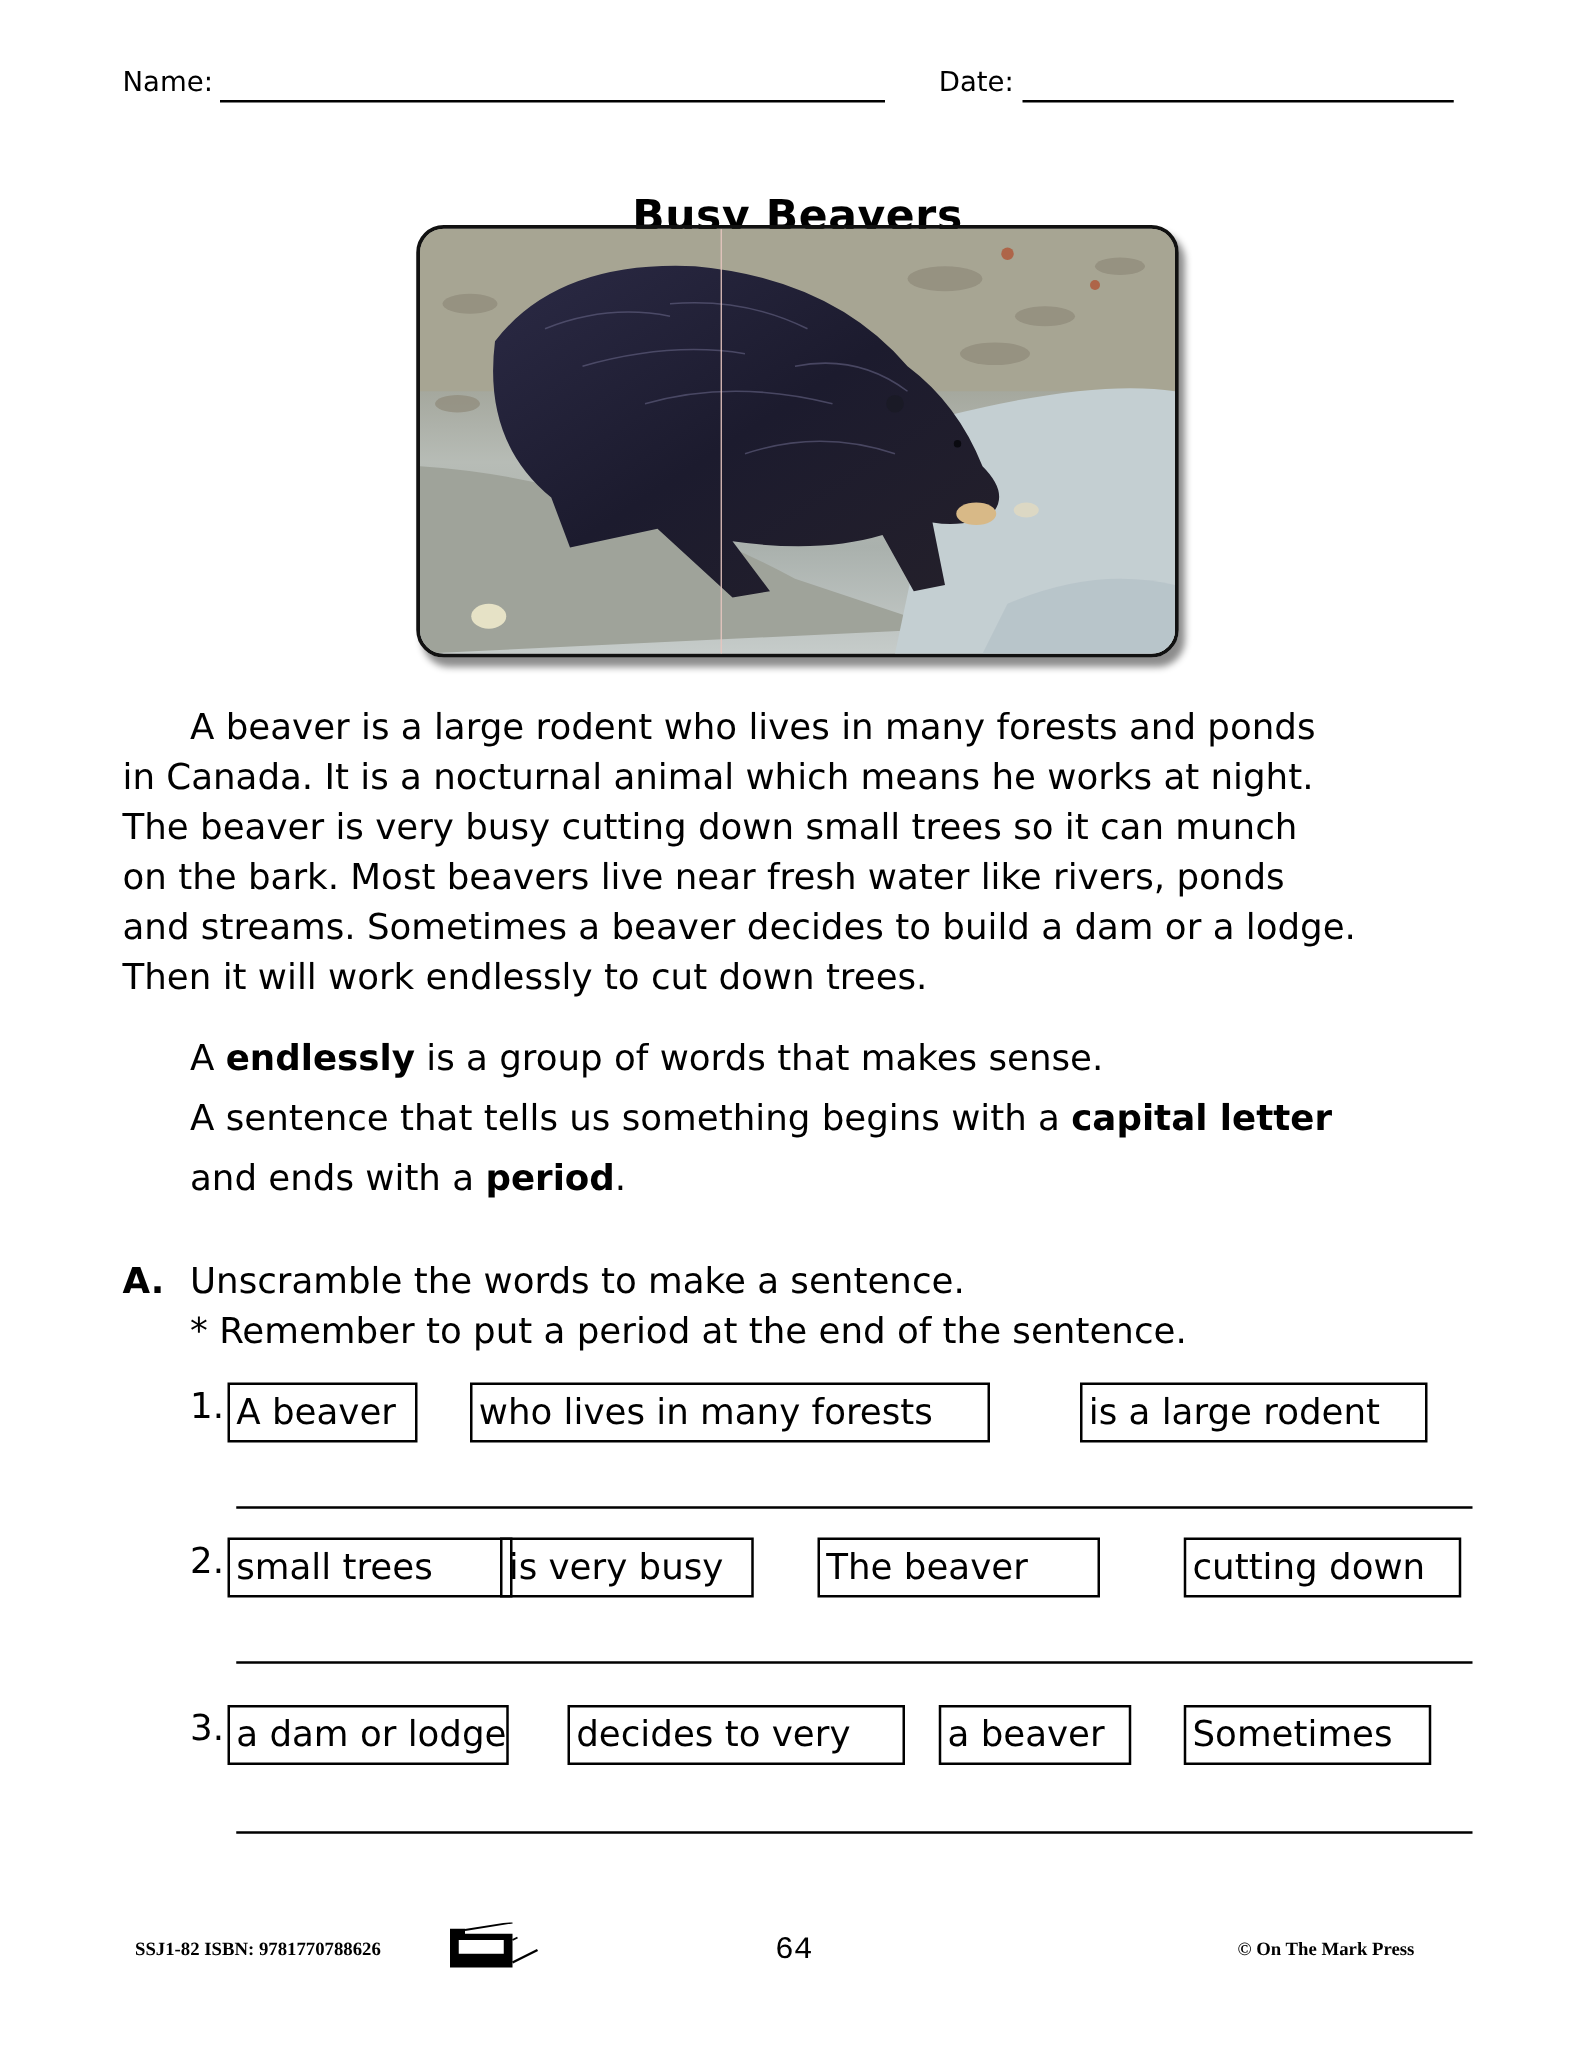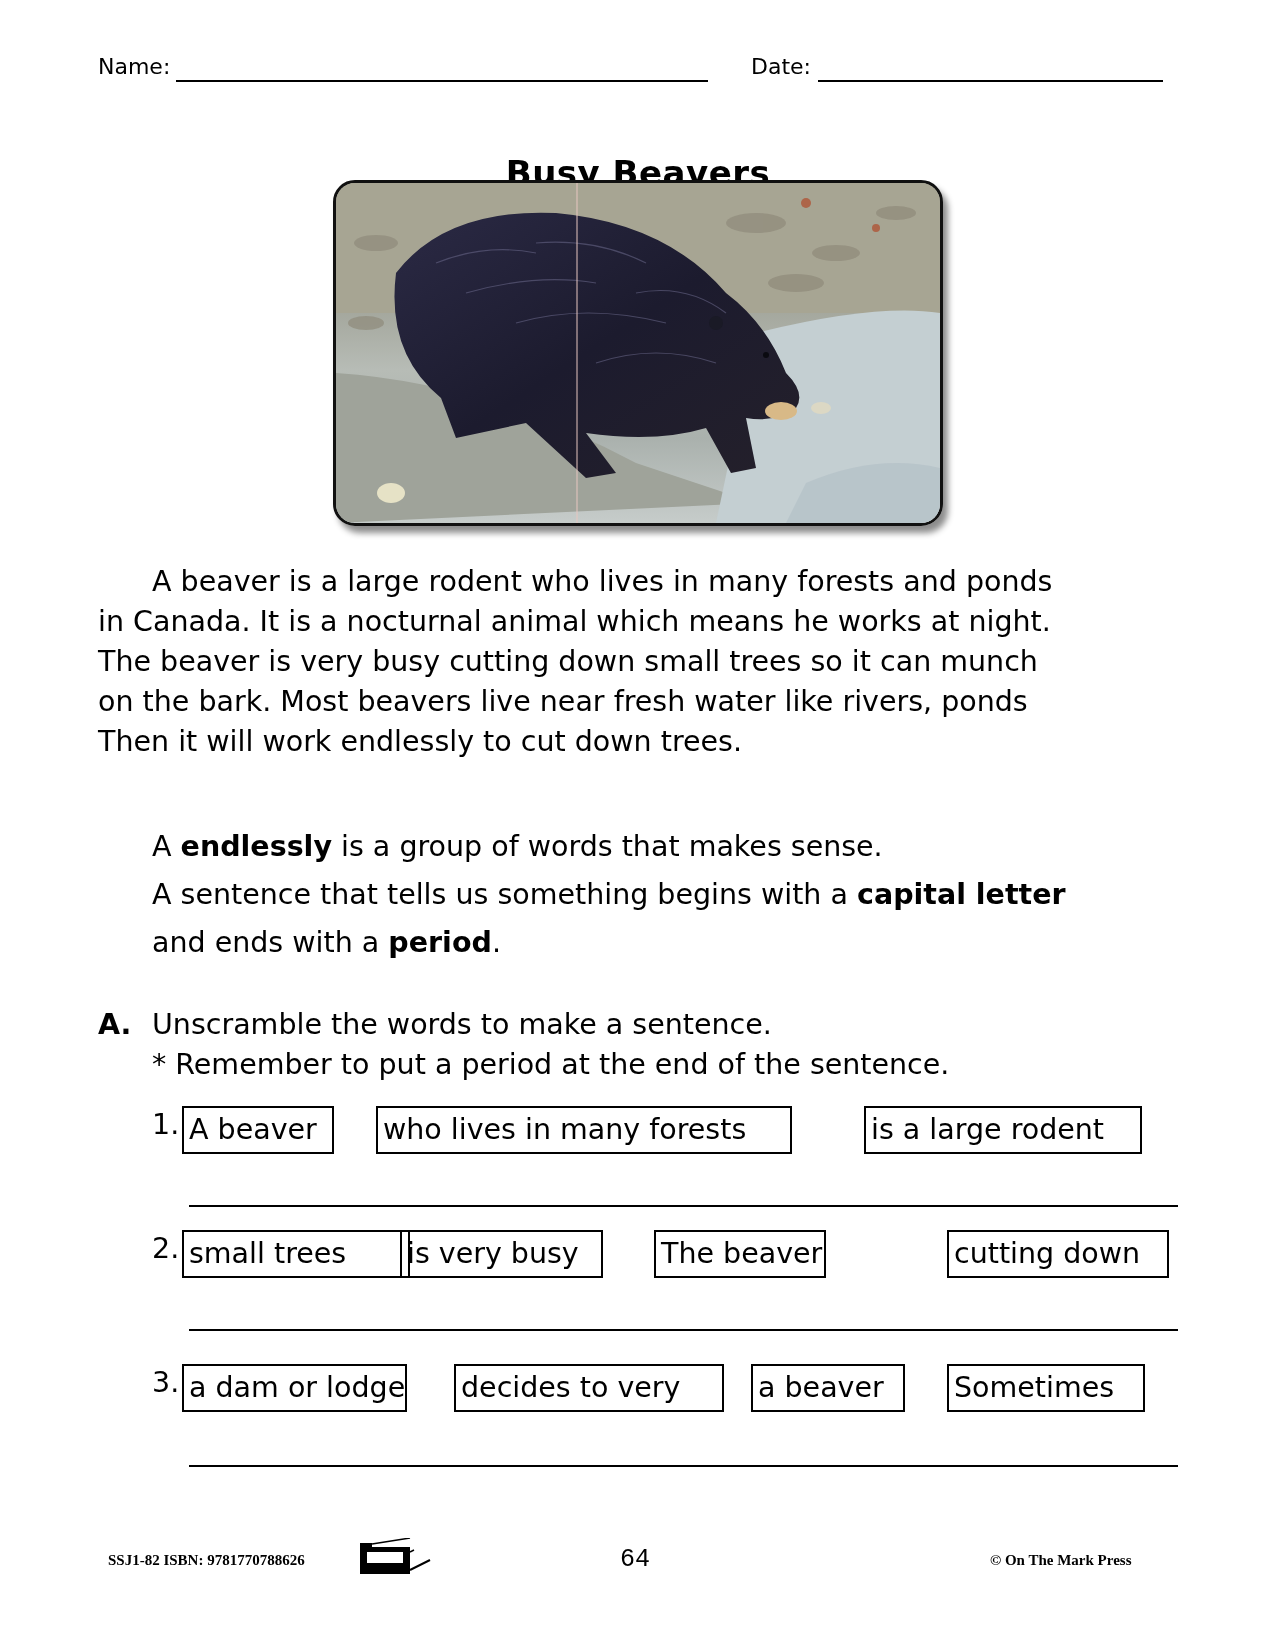--- a/index.html
+++ b/index.html
@@ -80,20 +80,21 @@
     <ellipse cx="485" cy="225" rx="10" ry="6" fill="#dcd8c4"></ellipse>
     <line x1="241" y1="0" x2="241" y2="340" stroke="#e7c6c0" stroke-width="1"></line>
   </svg>
 </div>
 
 <div class="abs para">
   <span class="line indent">A beaver is a large rodent who lives in many forests and ponds</span>
   <span class="line">in Canada. It is a nocturnal animal which means he works at night.</span>
   <span class="line">The beaver is very busy cutting down small trees so it can munch</span>
   <span class="line">on the bark. Most beavers live near fresh water like rivers, ponds</span>
+  <span class="line">and streams. Sometimes a beaver decides to build a dam or a lodge.</span>
   <span class="line">Then it will work endlessly to cut down trees.</span>
 </div>
 
 <div class="abs rule" style="top:830px;">
   <span>A </span><b>endlessly</b><span> is a group of words that makes sense.</span>
 </div>
 <div class="abs rule" style="top:878px;">
   <span>A sentence that tells us something begins with a </span><b>capital letter</b><span></span>
 </div>
 <div class="abs rule" style="top:926px;">
@@ -107,21 +108,21 @@
 
 <span class="abs num" style="top:1108px;">1.</span>
 <div class="abs wbox" style="left:182px;top:1106px;width:152px;">A beaver</div>
 <div class="abs wbox" style="left:376px;top:1106px;width:416px;">who lives in many forests</div>
 <div class="abs wbox" style="left:864px;top:1106px;width:278px;">is a large rodent</div>
 <div class="abs answer-line" style="top:1205px;"></div>
 
 <span class="abs num" style="top:1232px;">2.</span>
 <div class="abs wbox" style="left:182px;top:1230px;width:228px;">small trees</div>
 <div class="abs wbox" style="left:400px;top:1230px;width:203px;">is very busy</div>
-<div class="abs wbox" style="left:654px;top:1230px;width:172px;">The beaver</div>
+<div class="abs wbox" style="left:654px;top:1230px;width:226px;">The beaver</div>
 <div class="abs wbox" style="left:947px;top:1230px;width:222px;">cutting down</div>
 <div class="abs answer-line" style="top:1329px;"></div>
 
 <span class="abs num" style="top:1366px;">3.</span>
 <div class="abs wbox" style="left:182px;top:1364px;width:225px;">a dam or lodge</div>
 <div class="abs wbox" style="left:454px;top:1364px;width:270px;">decides to very</div>
 <div class="abs wbox" style="left:751px;top:1364px;width:154px;">a beaver</div>
 <div class="abs wbox" style="left:947px;top:1364px;width:198px;">Sometimes</div>
 <div class="abs answer-line" style="top:1465px;"></div>
 

